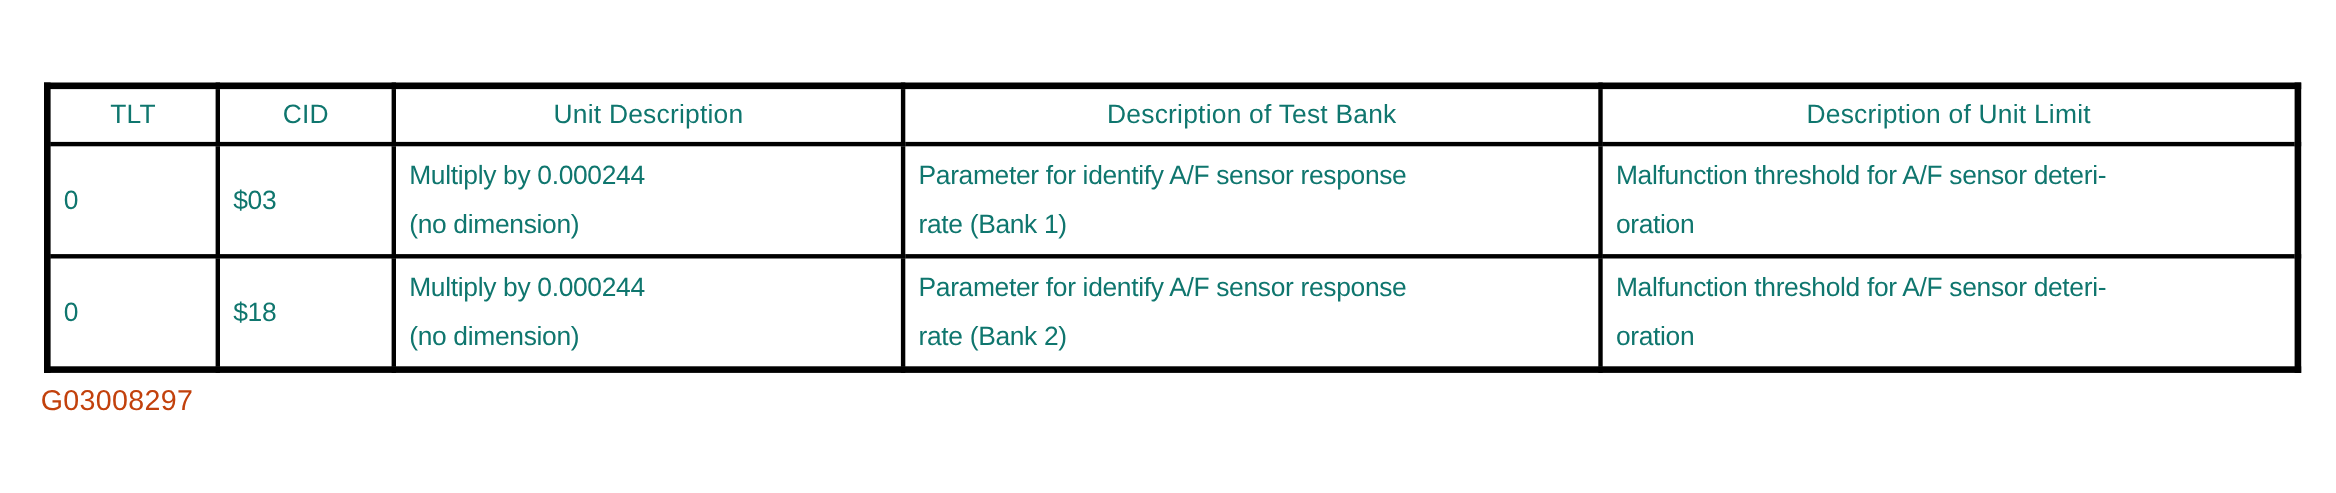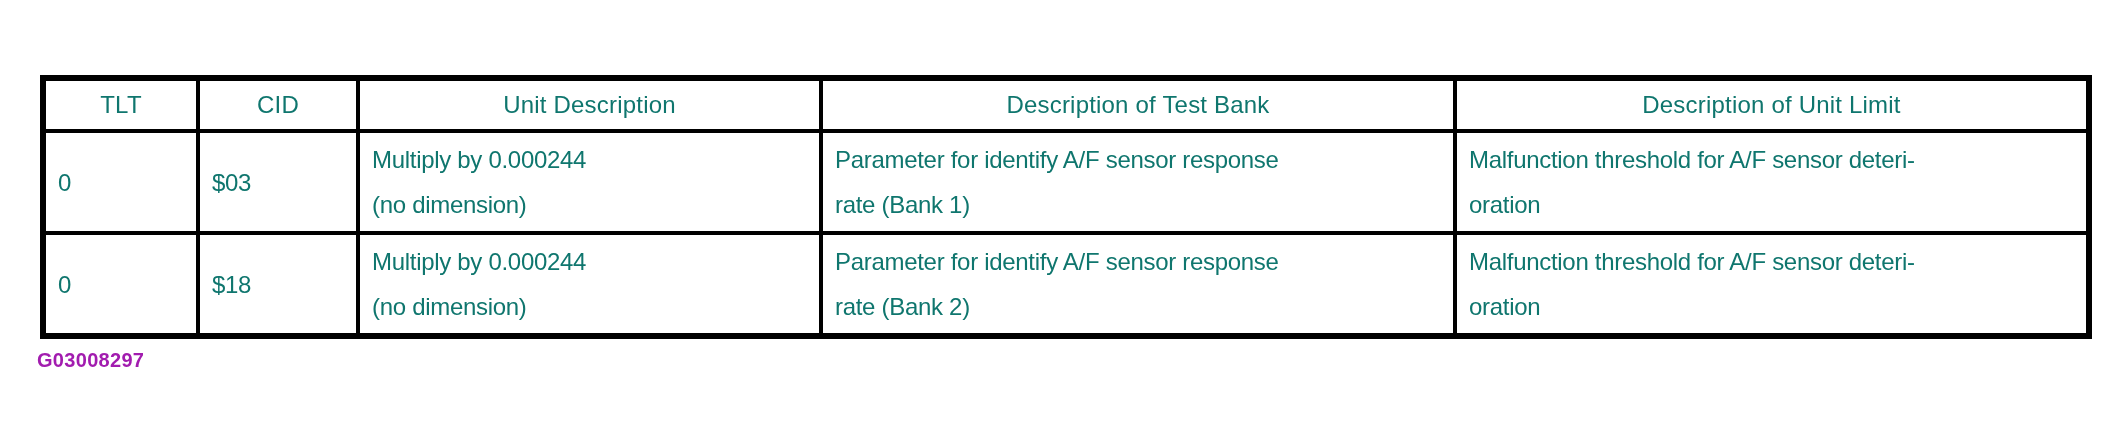--- a/index.html
+++ b/index.html
@@ -45,24 +45,24 @@
       vertical-align: middle;
       padding: 2px 8px 2px 12px;
       line-height: 45px;
       white-space: pre-line;
       letter-spacing: -0.3px;
     }
     .figure-id {
       position: absolute;
       left: 37px;
       top: 349px;
-      font-size: 20px;
-      font-weight: bold;
+      font-size: 26px;
+      font-weight: normal;
       letter-spacing: 0.3px;
-      color: #a21caf;
+      color: #c2410c;
     }
   </style>
 </head>
 <body>
 
 <table class="doc-table">
   <colgroup>
     <col style="width:155px">
     <col style="width:160px">
     <col style="width:463px">

